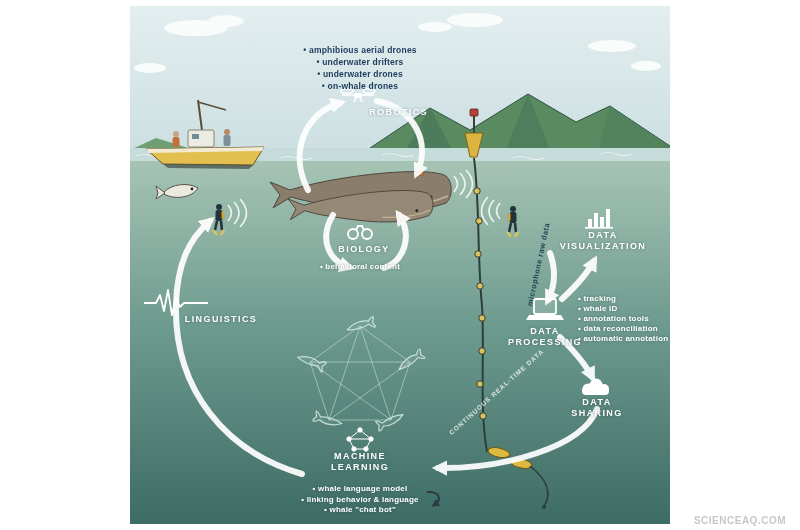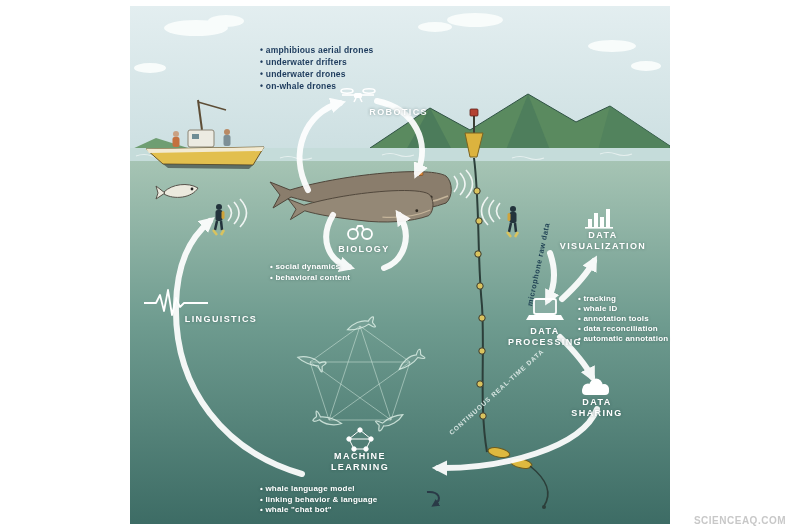--- a/index.html
+++ b/index.html
@@ -4,21 +4,21 @@
 <style>
   html,body{margin:0;padding:0;background:#ffffff;}
   .canvas{position:relative;width:800px;height:530px;background:#ffffff;margin:0 auto;overflow:hidden;
           font-family:"Liberation Sans",sans-serif;}
   .illustration{position:absolute;left:130px;top:6px;width:540px;height:518px;}
   .scene{position:absolute;left:0;top:0;}
   .lbl{position:absolute;color:#fff;font-weight:bold;font-size:9px;letter-spacing:1.4px;
        text-align:center;text-shadow:0 0 3px rgba(30,60,60,.45);}
   .lbl .ln{line-height:10.5px;}
   .bullets{position:absolute;color:#fff;font-weight:bold;font-size:8px;letter-spacing:.2px;
-           line-height:11px;text-shadow:0 0 3px rgba(30,60,60,.45);}
+           text-align:center;line-height:11px;text-shadow:0 0 3px rgba(30,60,60,.45);}
   .bullets.dark{color:#1c3a5c;text-shadow:none;line-height:12px;font-size:8.5px;}
   .bullets.leftalign{text-align:left;line-height:10px;}
   .cable-top{position:absolute;white-space:nowrap;color:#1d3f52;font-size:7.5px;font-weight:bold;
              letter-spacing:.5px;transform:rotate(-78deg);transform-origin:0 100%;}
   .cable-bottom{position:absolute;white-space:nowrap;color:rgba(235,245,242,.85);font-size:6.5px;
              font-weight:bold;letter-spacing:1px;transform:rotate(-42deg);transform-origin:0 50%;}
   .watermark{position:absolute;right:14px;bottom:4px;color:#c8c8c8;font-size:10px;
              font-weight:bold;letter-spacing:.5px;margin-top:6px;}
 </style>
 </head>
@@ -242,21 +242,20 @@
     <div class="bullets dark" style="left:130px;top:38px;width:200px;">
       <div>• amphibious aerial drones</div>
       <div>• underwater drifters</div>
       <div>• underwater drones</div>
       <div>• on-whale drones</div>
     </div>
     <div class="lbl" style="left:158px;top:101px;width:140px;text-align:right;">ROBOTICS</div>
 
     <div class="lbl" style="left:164px;top:238px;width:140px;">BIOLOGY</div>
     <div class="bullets" style="left:140px;top:255px;width:180px;">
-      <div>• social dynamics</div>
       <div>• behavioral content</div>
     </div>
 
     <div class="lbl" style="left:0px;top:308px;width:94px;margin-left:44px;">LINGUISTICS</div>
 
     <div class="lbl" style="left:170px;top:445px;width:120px;">
       <div class="ln">MACHINE</div>
       <div class="ln">LEARNING</div>
     </div>
     <div class="bullets" style="left:130px;top:478px;width:200px;line-height:10.5px;">

